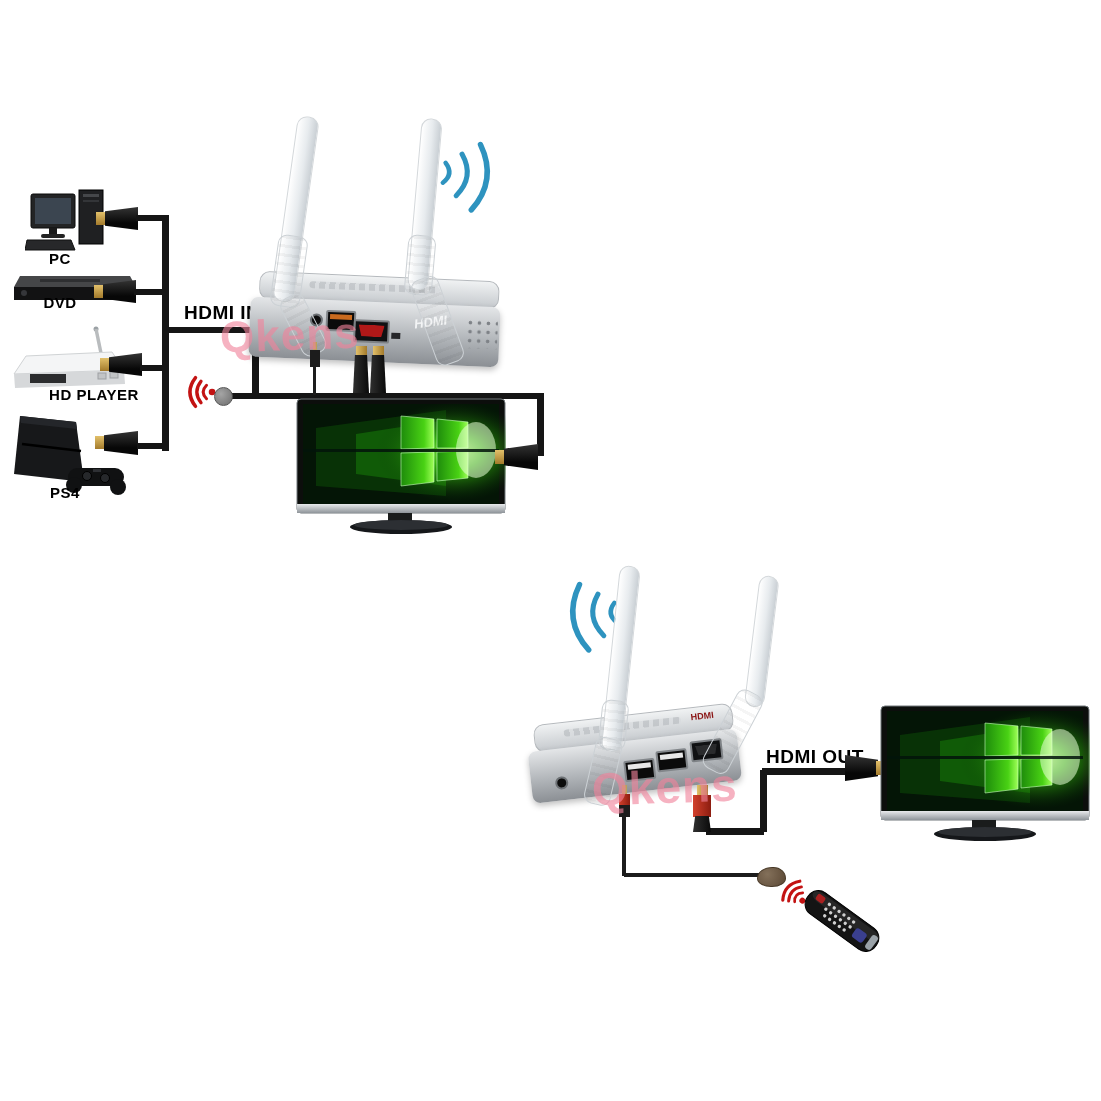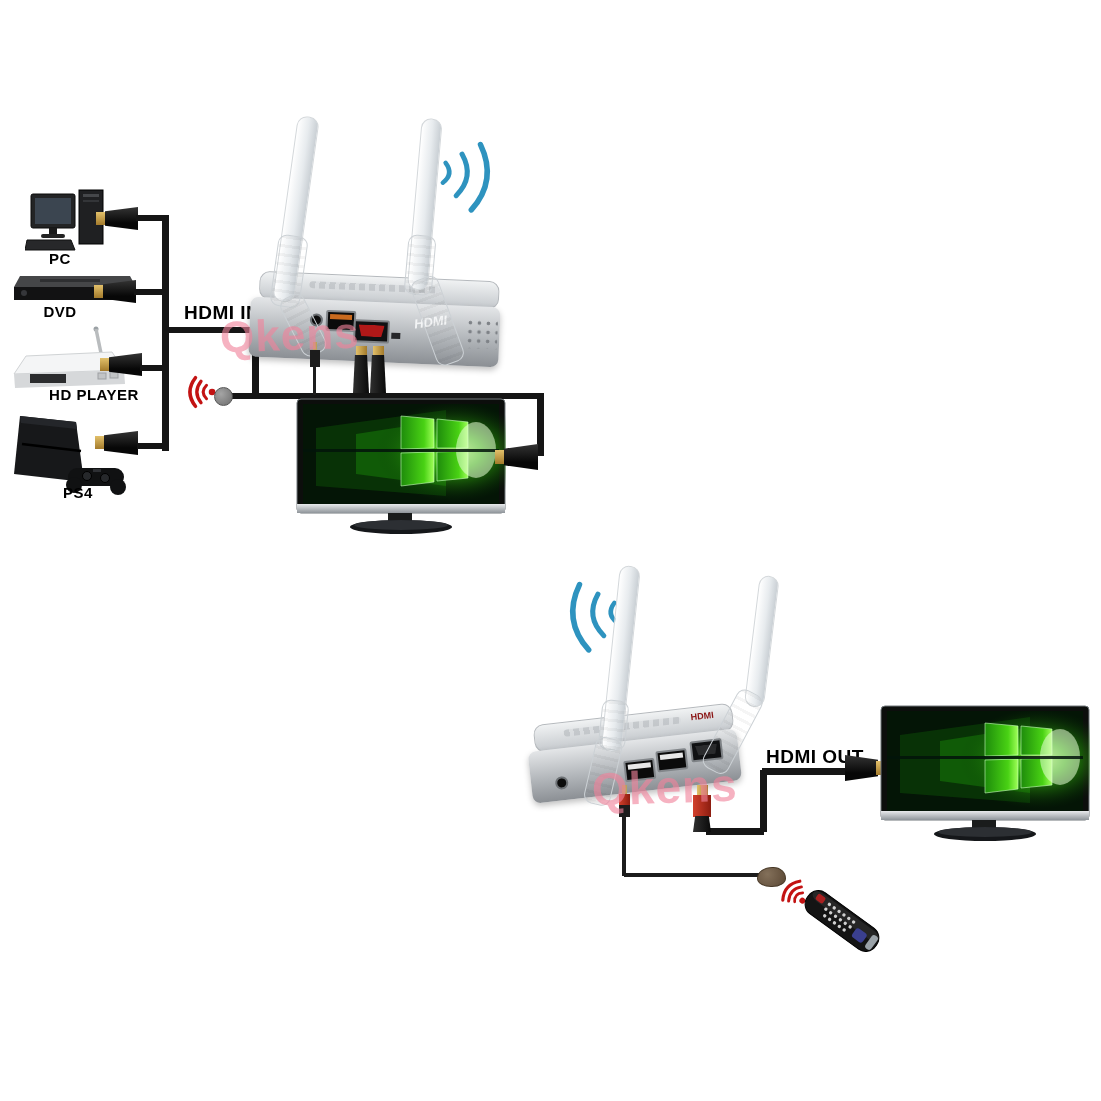--- a/index.html
+++ b/index.html
@@ -125,21 +125,21 @@
   </svg>
   <div class="lbl src-lbl abs" style="left:30px;top:250px;width:60px">PC</div>
 
   <svg class="abs" style="left:10px;top:274px" width="128" height="30" viewBox="0 0 128 30">
     <polygon points="10,2 120,2 126,13 4,13" fill="#454648"></polygon>
     <polygon points="4,13 126,13 126,26 4,26" fill="#121213"></polygon>
     <rect x="30" y="5" width="60" height="3" fill="#2e2f31"></rect>
     <rect x="96" y="16" width="20" height="6" fill="#2b2c2e"></rect>
     <circle cx="14" cy="19" r="3" fill="#35363a"></circle>
   </svg>
-  <div class="lbl src-lbl abs" style="left:25px;top:303px;width:70px">DVD</div>
+  <div class="lbl src-lbl abs" style="left:25px;top:294px;width:70px">DVD</div>
 
   <svg class="abs" style="left:12px;top:326px" width="125" height="70" viewBox="0 0 125 70">
     <circle cx="84" cy="3" r="2.5" fill="#9aa0a4"></circle>
     <path d="M84 3 L90 32" stroke="#b9bcbe" stroke-width="3.5"></path>
     <polygon points="14,30 100,26 112,44 2,48" fill="#f4f5f6" stroke="#d0d3d5"></polygon>
     <polygon points="2,48 112,44 113,58 3,62" fill="#d6d8da"></polygon>
     <rect x="18" y="48" width="36" height="9" fill="#2b2c2e"></rect>
     <rect x="86" y="47" width="8" height="6" fill="#c2c4c6" stroke="#9da0a3"></rect>
     <rect x="98" y="46" width="8" height="6" fill="#c2c4c6" stroke="#9da0a3"></rect>
   </svg>
@@ -149,21 +149,21 @@
     <polygon points="10,4 66,10 74,70 4,62" fill="#17181a"></polygon>
     <polygon points="10,4 66,10 67,17 11,11" fill="#24262a"></polygon>
     <line x1="12" y1="32" x2="71" y2="39" stroke="#000" stroke-width="2.5"></line>
     <rect x="58" y="56" width="56" height="18" rx="9" fill="#101112"></rect>
     <circle cx="64" cy="73" r="8" fill="#101112"></circle>
     <circle cx="108" cy="75" r="8" fill="#101112"></circle>
     <circle cx="77" cy="64" r="4.5" fill="#26282b" stroke="#000"></circle>
     <circle cx="95" cy="66" r="4.5" fill="#26282b" stroke="#000"></circle>
     <rect x="83" y="57" width="8" height="3" fill="#2e3034"></rect>
   </svg>
-  <div class="lbl src-lbl abs" style="left:48px;top:484px;width:60px">PS4</div>
+  <div class="lbl src-lbl abs" style="left:35px;top:484px;width:60px">PS4</div>
 
   <div>
     <div class="plug-tip" style="left:96px;top:212px;width:10px;height:13px"></div>
     <div class="plug-body-l" style="left:105px;top:207px;width:33px;height:23px"></div>
     <div class="plug-tip" style="left:94px;top:285px;width:10px;height:13px"></div>
     <div class="plug-body-l" style="left:103px;top:280px;width:33px;height:23px"></div>
     <div class="plug-tip" style="left:100px;top:358px;width:10px;height:13px"></div>
     <div class="plug-body-l" style="left:109px;top:353px;width:33px;height:23px"></div>
     <div class="plug-tip" style="left:95px;top:436px;width:10px;height:13px"></div>
     <div class="plug-body-l" style="left:104px;top:431px;width:34px;height:24px"></div>

